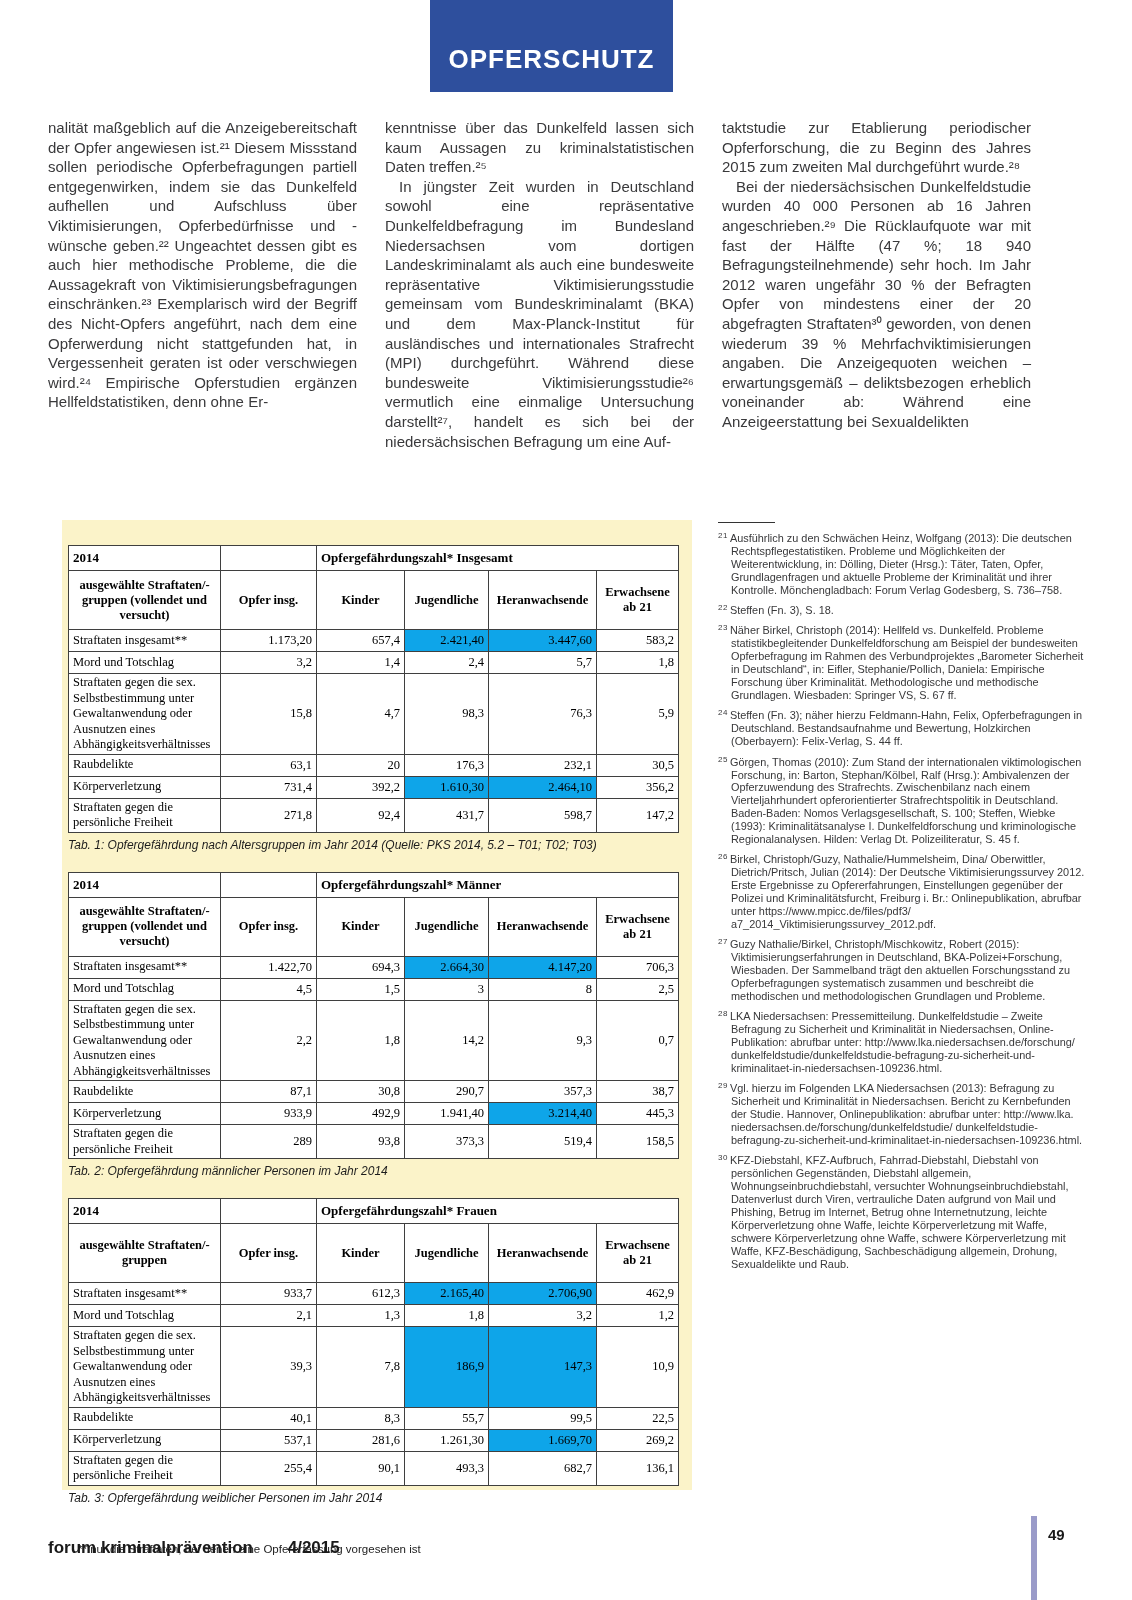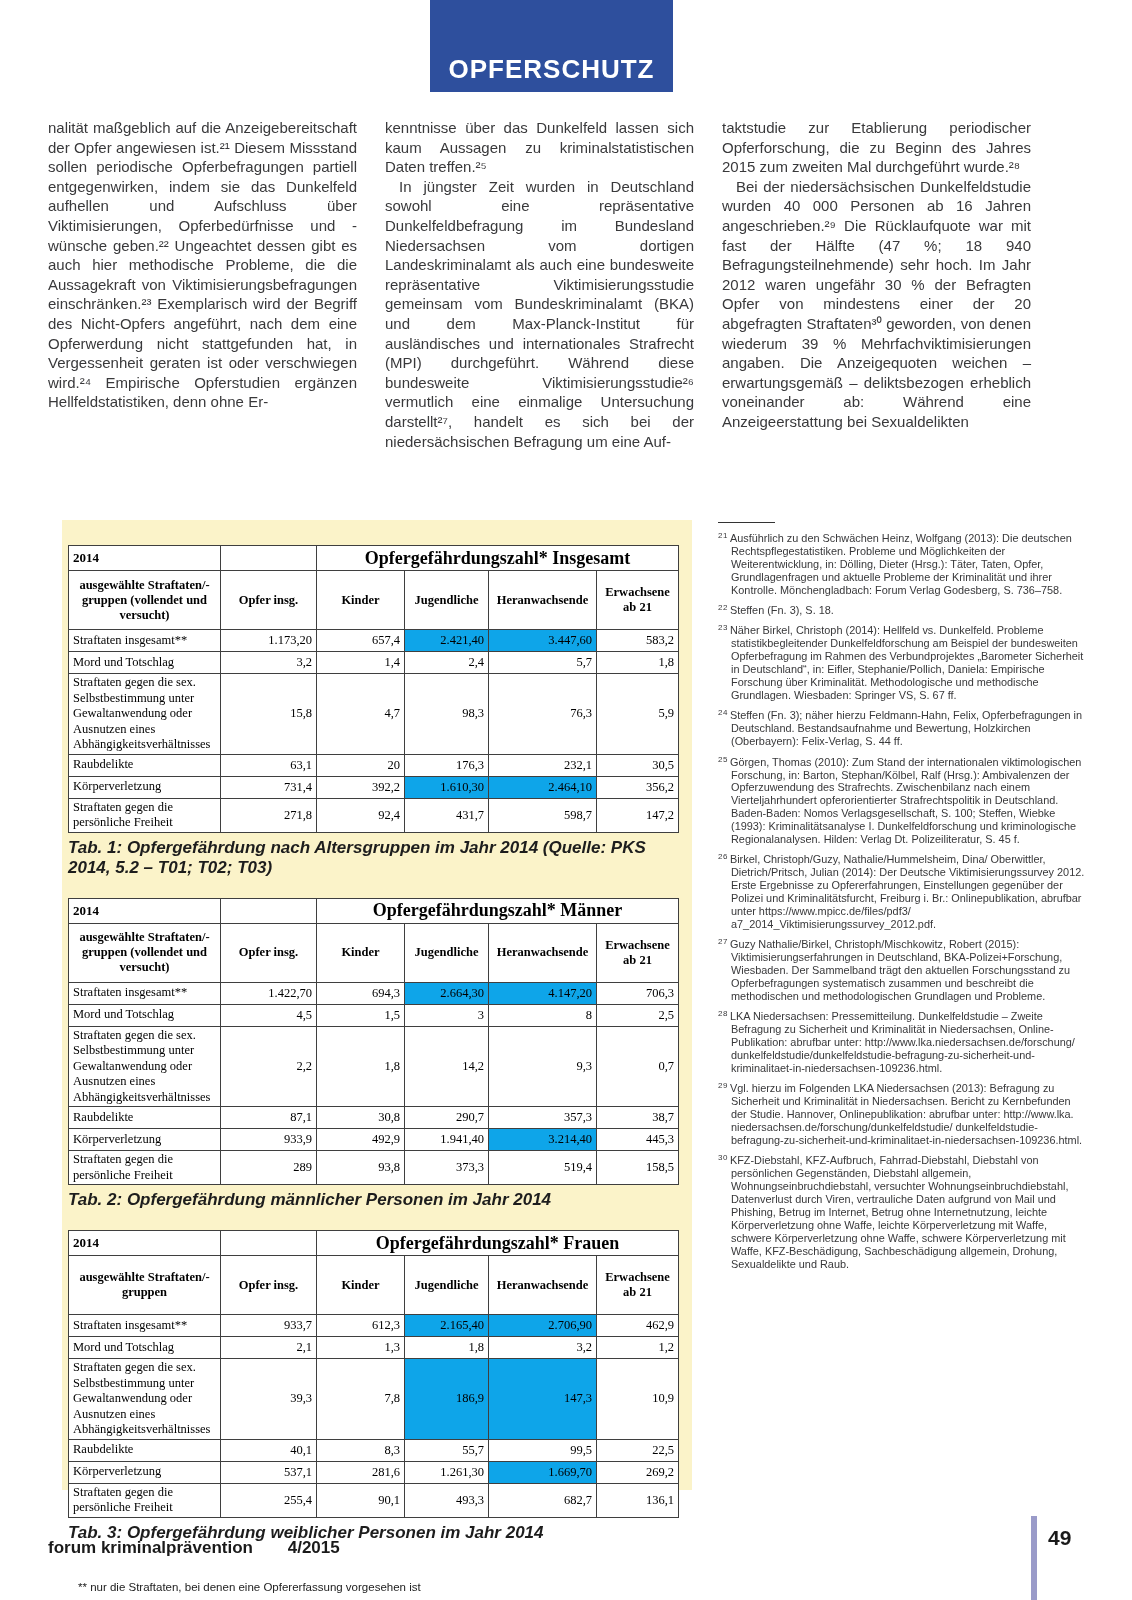--- a/index.html
+++ b/index.html
@@ -2,58 +2,58 @@
 <html><head>
 <meta charset="utf-8">
 <style>
   html,body{margin:0;padding:0;}
   .page{position:relative;width:1132px;height:1600px;background:#ffffff;overflow:hidden;
         font-family:"Liberation Sans",sans-serif;}
 
   
   .banner{position:absolute;left:430px;top:0;width:243px;height:92px;background:#2e4f9d;
           display:flex;align-items:flex-end;justify-content:center;}
-  .banner-title{color:#ffffff;font-weight:bold;font-size:26px;letter-spacing:1px;padding-bottom:7px;}
+  .banner-title{color:#ffffff;font-weight:bold;font-size:26px;letter-spacing:1px;padding-bottom:17px;}
 
   
   .col{position:absolute;top:118px;width:309px;text-align:justify;font-size:15px;
        line-height:19.6px;color:#39393b;}
   .col-1{left:48px;} .col-2{left:385px;} .col-3{left:722px;}
   .para{margin:0;}
   .para.indent{text-indent:14px;}
 
   
   .panel{position:absolute;left:62px;top:520px;width:630px;height:970px;background:#fbf3c9;}
   .tbl{border-collapse:collapse;background:#fff;font-family:"Liberation Serif",serif;
        font-size:12.5px;color:#000;table-layout:fixed;width:610px;margin-left:6px;}
   .tbl-1{margin-top:25px;} .tbl-2,.tbl-3{margin-top:20px;}
   .tbl td,.tbl th{border:1px solid #3f3f3f;padding:1px 4px;vertical-align:middle;}
   .year-cell{font-weight:bold;text-align:left;font-size:13px;height:22px;}
-  .span-cell{font-weight:bold;text-align:center;font-size:18px;font-family:Liberation Serif, serif;}
+  .span-cell{font-weight:bold;text-align:left;font-size:13px;font-family:Liberation Serif, serif;}
   .rowhead-cell{font-weight:bold;text-align:center;line-height:15px;padding:4px 5px;height:56px;}
   .colhead-cell{font-weight:bold;text-align:center;line-height:15px;}
   .label-cell{text-align:left;line-height:15.5px;padding:2px 3px;}
   .num-cell{text-align:right;height:19px;}
   .hl{background:#0ea5e9;}
-  .caption{font-style:italic;font-weight:bold;font-size:17px;color:#1d1d1d;margin:5px 0 0 6px;}
+  .caption{font-style:italic;font-weight:normal;font-size:12px;color:#1d1d1d;margin:5px 0 0 6px;}
   .panel-notes{margin:34px 0 0 16px;font-size:11.5px;color:#222;line-height:21px;}
   .panel-note{margin:0;}
 
   
   .footnotes{position:absolute;left:718px;top:522px;width:368px;font-size:10.9px;
              line-height:12.9px;color:#38383a;}
   .fn-rule{width:57px;border-top:1.5px solid #333;margin-bottom:7px;}
   .fn{padding-left:13px;text-indent:-13px;margin:0 0 5.5px 0;overflow-wrap:anywhere;}
   .fn-num{font-size:8px;vertical-align:4px;margin-right:2px;letter-spacing:0.5px;}
 
   
   .footer-left{position:absolute;left:48px;top:1538px;font-weight:bold;font-size:17px;color:#1a1a1a;}
   .footer-issue{margin-left:30px;}
   .page-bar{position:absolute;left:1031px;top:1516px;width:6px;height:84px;background:#9a9bc9;}
-  .page-num{position:absolute;left:1048px;top:1526px;font-weight:bold;font-size:21px;color:#1a1a1a;}
+  .page-num{position:absolute;left:1048px;top:1526px;font-weight:bold;font-size:15px;color:#1a1a1a;}
 </style>
 </head>
 <body>
 
 <div class="page">
 
   <div class="banner">
     <span class="banner-title">OPFERSCHUTZ</span>
   </div>
 

